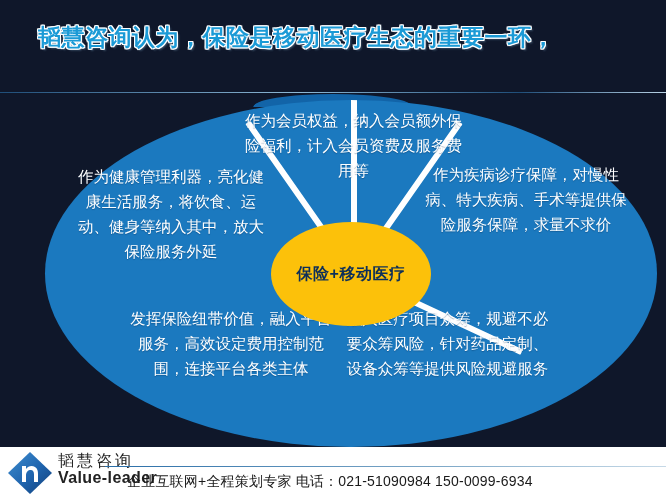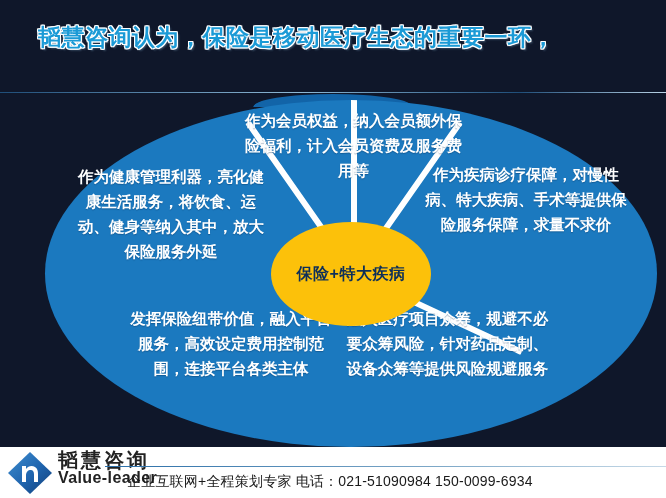--- a/index.html
+++ b/index.html
@@ -65,35 +65,35 @@
     z-index:6;
   }
   .hub-line{
     font-size:16px;font-weight:bold;color:#0d2f59;
     line-height:22px;white-space:nowrap;letter-spacing:0.5px;
   }
 
   .seg{
     position:absolute;z-index:4;
     color:#ffffff;font-size:15.5px;line-height:25px;
-    font-weight:700;text-align:center;
+    font-weight:400;text-align:center;
     text-shadow:0 1px 1px rgba(0,40,80,.35);
   }
   .seg-top   {left:196px;top:8px;width:225px;}
   .seg-left  {left:26px;top:64px;width:200px;text-align:center;}
   .seg-right {left:378px;top:62px;width:206px;}
   .seg-bl    {left:80px;top:206px;width:212px;}
   .seg-br    {left:300px;top:206px;width:205px;}
 
   
   .footer{position:absolute;left:0;top:447px;width:666px;height:51px;background:#fff;}
   .logo{position:absolute;left:6px;top:3px;width:48px;height:46px;}
   .logo svg{display:block;}
   .logo-text{position:absolute;left:58px;top:4px;width:90px;}
-  .logo-cn{font-size:20px;font-weight:bold;color:#222;letter-spacing:3px;line-height:19px;white-space:nowrap;}
+  .logo-cn{font-size:16px;font-weight:normal;color:#222;letter-spacing:3px;line-height:19px;white-space:nowrap;}
   .logo-en{font-size:16px;font-weight:bold;color:#222;line-height:16px;letter-spacing:.4px;white-space:nowrap;}
   .footer-rule{position:absolute;left:105px;top:19px;width:561px;height:1px;
     background:linear-gradient(to right,#2a6ea8 0%,#7fa9c8 60%,#c6d9e7 100%);}
   .footer-text{position:absolute;left:127px;top:26px;font-size:14px;color:#1a1a1a;white-space:nowrap;letter-spacing:.2px;}
 </style>
 </head>
 <body>
 
 <div id="slide">
 
@@ -111,21 +111,21 @@
       <div class="divider" style="transform:rotate(180deg)"></div>
     </div>
 
     <div class="seg seg-top">作为会员权益，纳入会员额外保险福利，计入会员资费及服务费用等</div>
     <div class="seg seg-left">作为健康管理利器，亮化健康生活服务，将饮食、运动、健身等纳入其中，放大保险服务外延</div>
     <div class="seg seg-right">作为疾病诊疗保障，对慢性病、特大疾病、手术等提供保险服务保障，求量不求价</div>
     <div class="seg seg-bl">发挥保险纽带价值，融入平台服务，高效设定费用控制范围，连接平台各类主体</div>
     <div class="seg seg-br">融入医疗项目众筹，规避不必要众筹风险，针对药品定制、设备众筹等提供风险规避服务</div>
 
     <div class="hub">
-      <div class="hub-line">保险+特大疾病</div>
+      <div class="hub-line">保险+移动医疗</div>
     </div>
   </div>
 
   <div class="footer">
     <div class="logo">
       <svg width="48" height="46" viewBox="0 0 48 46" aria-hidden="true">
         <defs>
           <linearGradient id="lg" x1="0" y1="0" x2="1" y2="1">
             <stop offset="0%" stop-color="#3f8fd0"></stop>
             <stop offset="55%" stop-color="#1e63ad"></stop>

